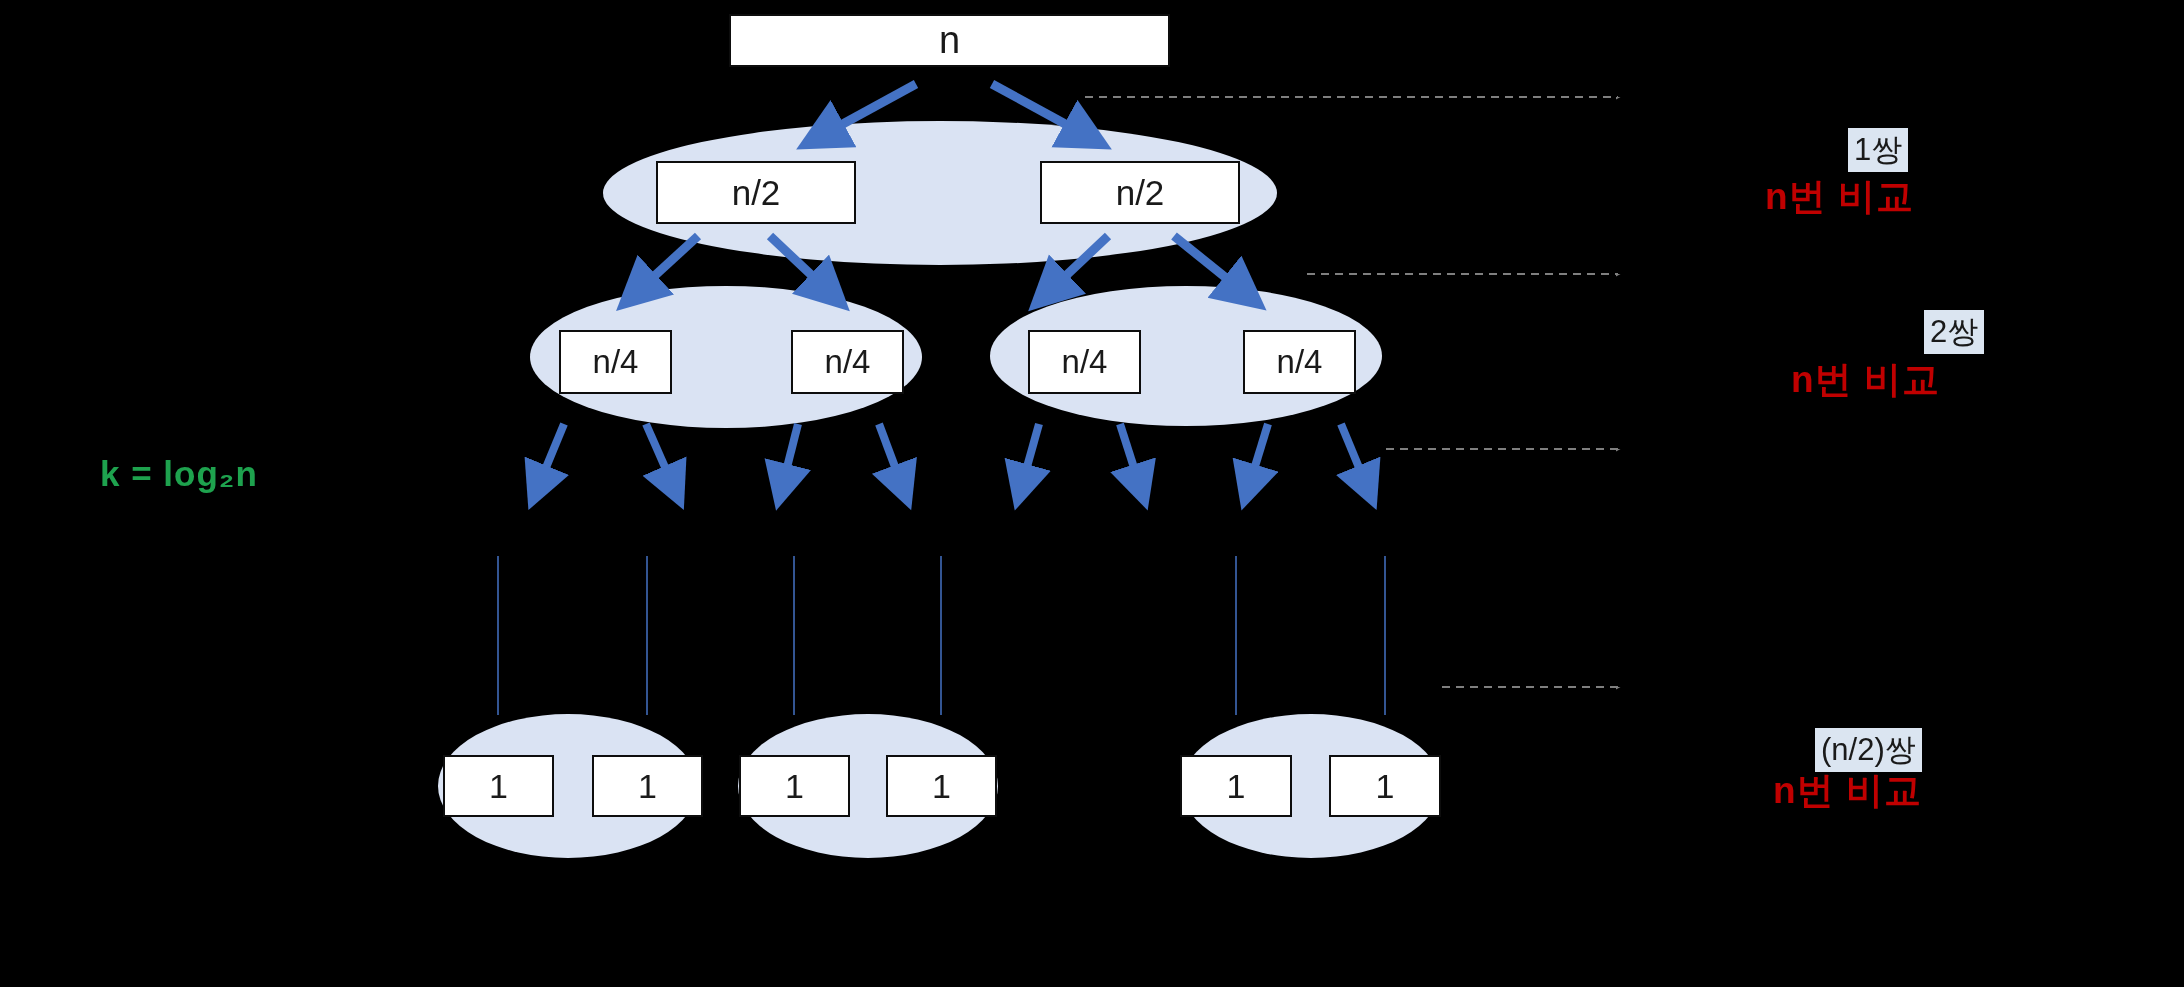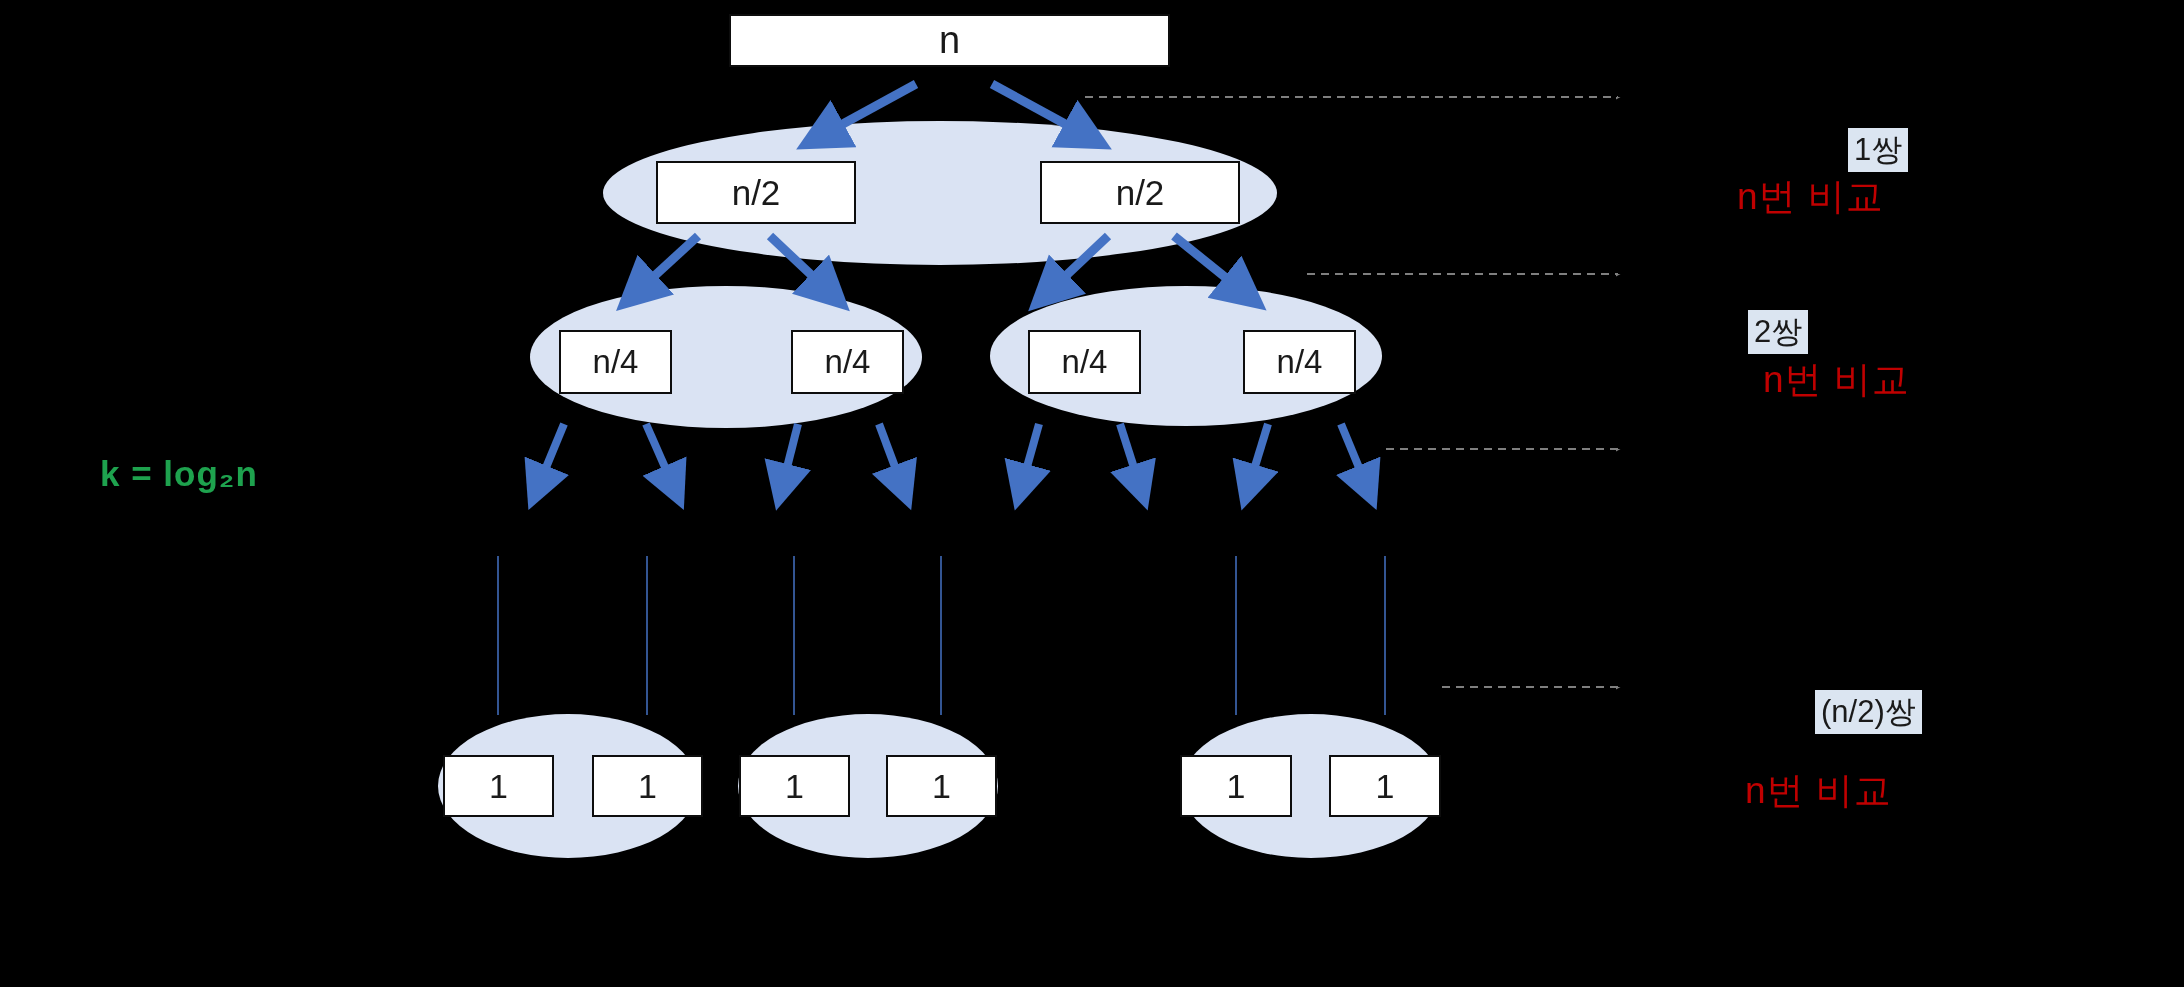--- a/index.html
+++ b/index.html
@@ -37,26 +37,26 @@
     position:absolute;left:100px;top:454px;
     color:#1EA24E;font-size:35px;font-weight:bold;
     letter-spacing:1px;white-space:nowrap;text-align:center;
   }
   .pair-label{
     position:absolute;
     background:#DBE5F1;color:#1a1a1a;
     font-size:31px;padding:1px 6px;white-space:nowrap;
   }
   .pair-1{left:1848px;top:128px;}
-  .pair-2{left:1748px;top:310px;}
-  .pair-3{left:1815px;top:690px;}
+  .pair-2{left:1924px;top:310px;}
+  .pair-3{left:1815px;top:728px;}
   .cmp-label{
     position:absolute;
-    color:#C00000;font-size:37px;font-weight:normal;
-    white-space:nowrap;letter-spacing:1px;
+    color:#C00000;font-size:37px;font-weight:bold;
+    white-space:nowrap;letter-spacing:1px;margin-left:28px;
   }
   .cmp-1{left:1737px;top:172px;}
   .cmp-2{left:1763px;top:355px;}
   .cmp-3{left:1745px;top:766px;}
 </style>
 </head>
 <body>
 
 <div class="canvas">
 

